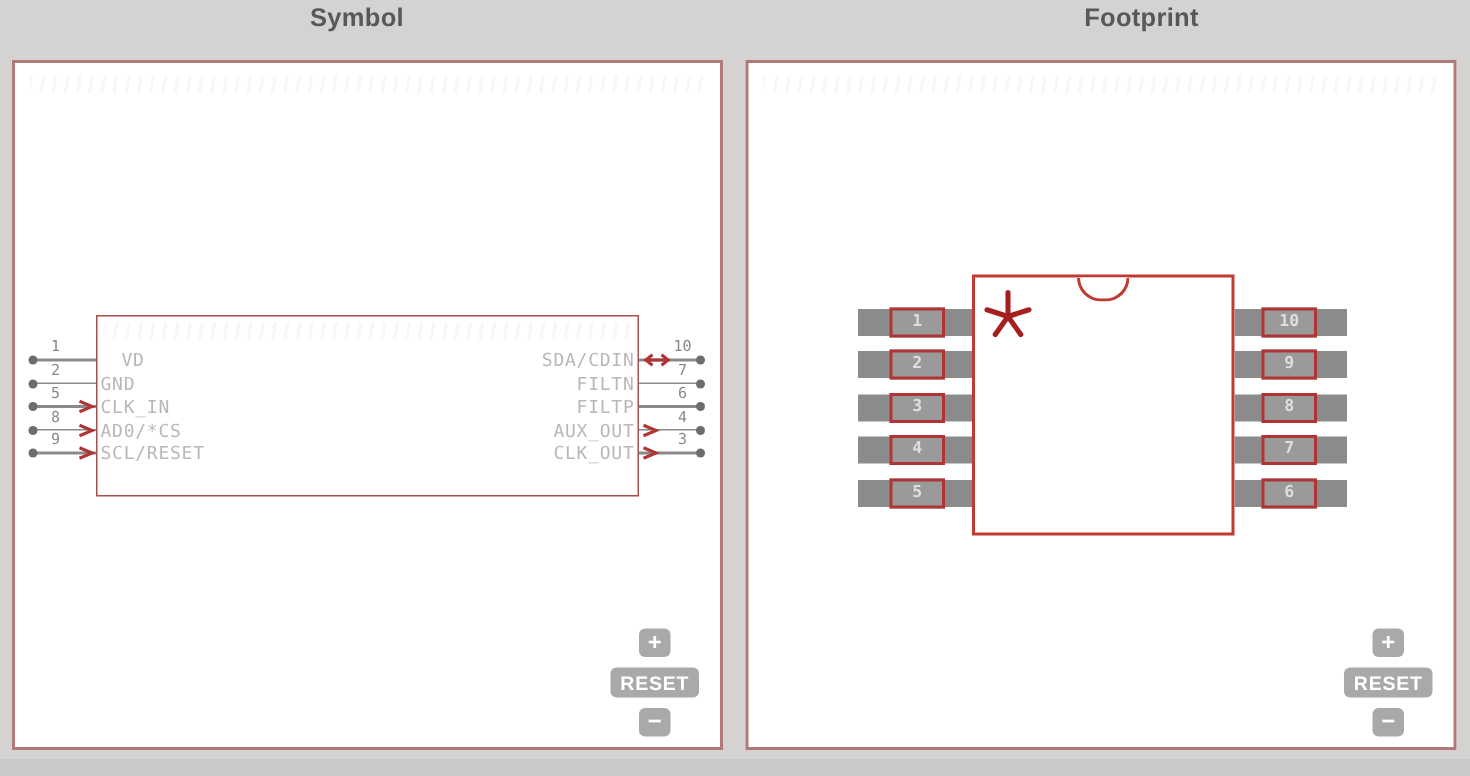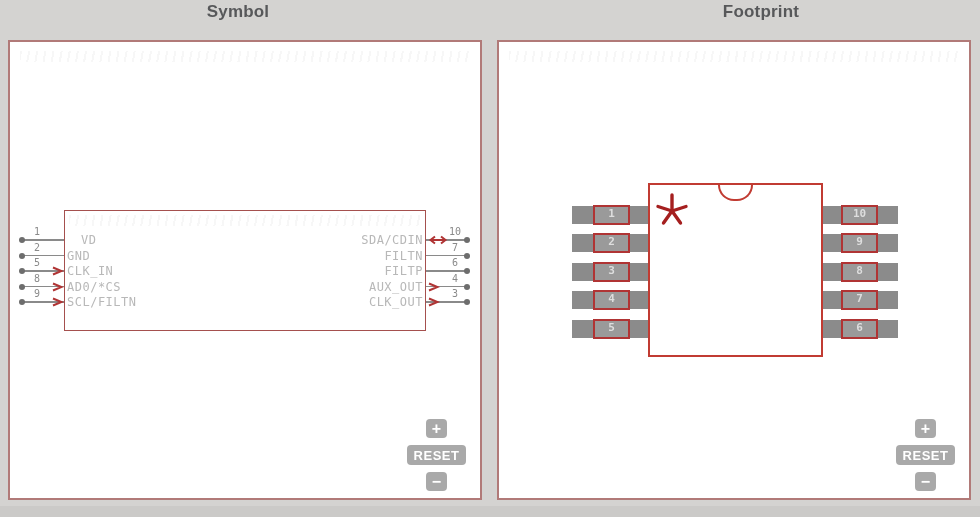--- a/index.html
+++ b/index.html
@@ -113,21 +113,21 @@
       <div class="pin-line" style="left: 12px; top: 243.75px; width: 42px;"></div>
       <div class="pin-dot" style="left: 9px; top: 241.5px;"></div>
       <div class="pin-num" style="left: 16px; top: 230.5px;">8</div>
       <div class="pin-name" style="left: 57px; top: 237.5px;">AD0/*CS</div>
       <svg width="12" height="10" style="position: absolute; left: 42px; top: 239.5px;">
         <path d="M1 1.5 L9.5 5 L1 8.5" fill="none" stroke="#b03434" stroke-width="2"></path>
       </svg>
       <div class="pin-line" style="left: 12px; top: 259.25px; width: 42px;"></div>
       <div class="pin-dot" style="left: 9px; top: 257px;"></div>
       <div class="pin-num" style="left: 16px; top: 246px;">9</div>
-      <div class="pin-name" style="left: 57px; top: 253px;">SCL/FILTN</div>
+      <div class="pin-name" style="left: 57px; top: 253px;">SCL/RESET</div>
       <svg width="12" height="10" style="position: absolute; left: 42px; top: 255px;">
         <path d="M1 1.5 L9.5 5 L1 8.5" fill="none" stroke="#b03434" stroke-width="2"></path>
       </svg>
       <div class="pin-line" style="left: 416px; top: 197.25px; width: 42px;"></div>
       <div class="pin-dot" style="left: 454px; top: 195px;"></div>
       <div class="pin-num" style="left: 434px; top: 184px;">10</div>
       <div class="pin-name" style="right: 57px; top: 191px; ">SDA/CDIN</div>
       <svg width="22" height="10" style="position: absolute; left: 417px; top: 193px;">
         <path d="M4 5 L18 5 M8 1.5 L3.5 5 L8 8.5 M14 1.5 L18.5 5 L14 8.5" fill="none" stroke="#b03434" stroke-width="2"></path>
       </svg>

